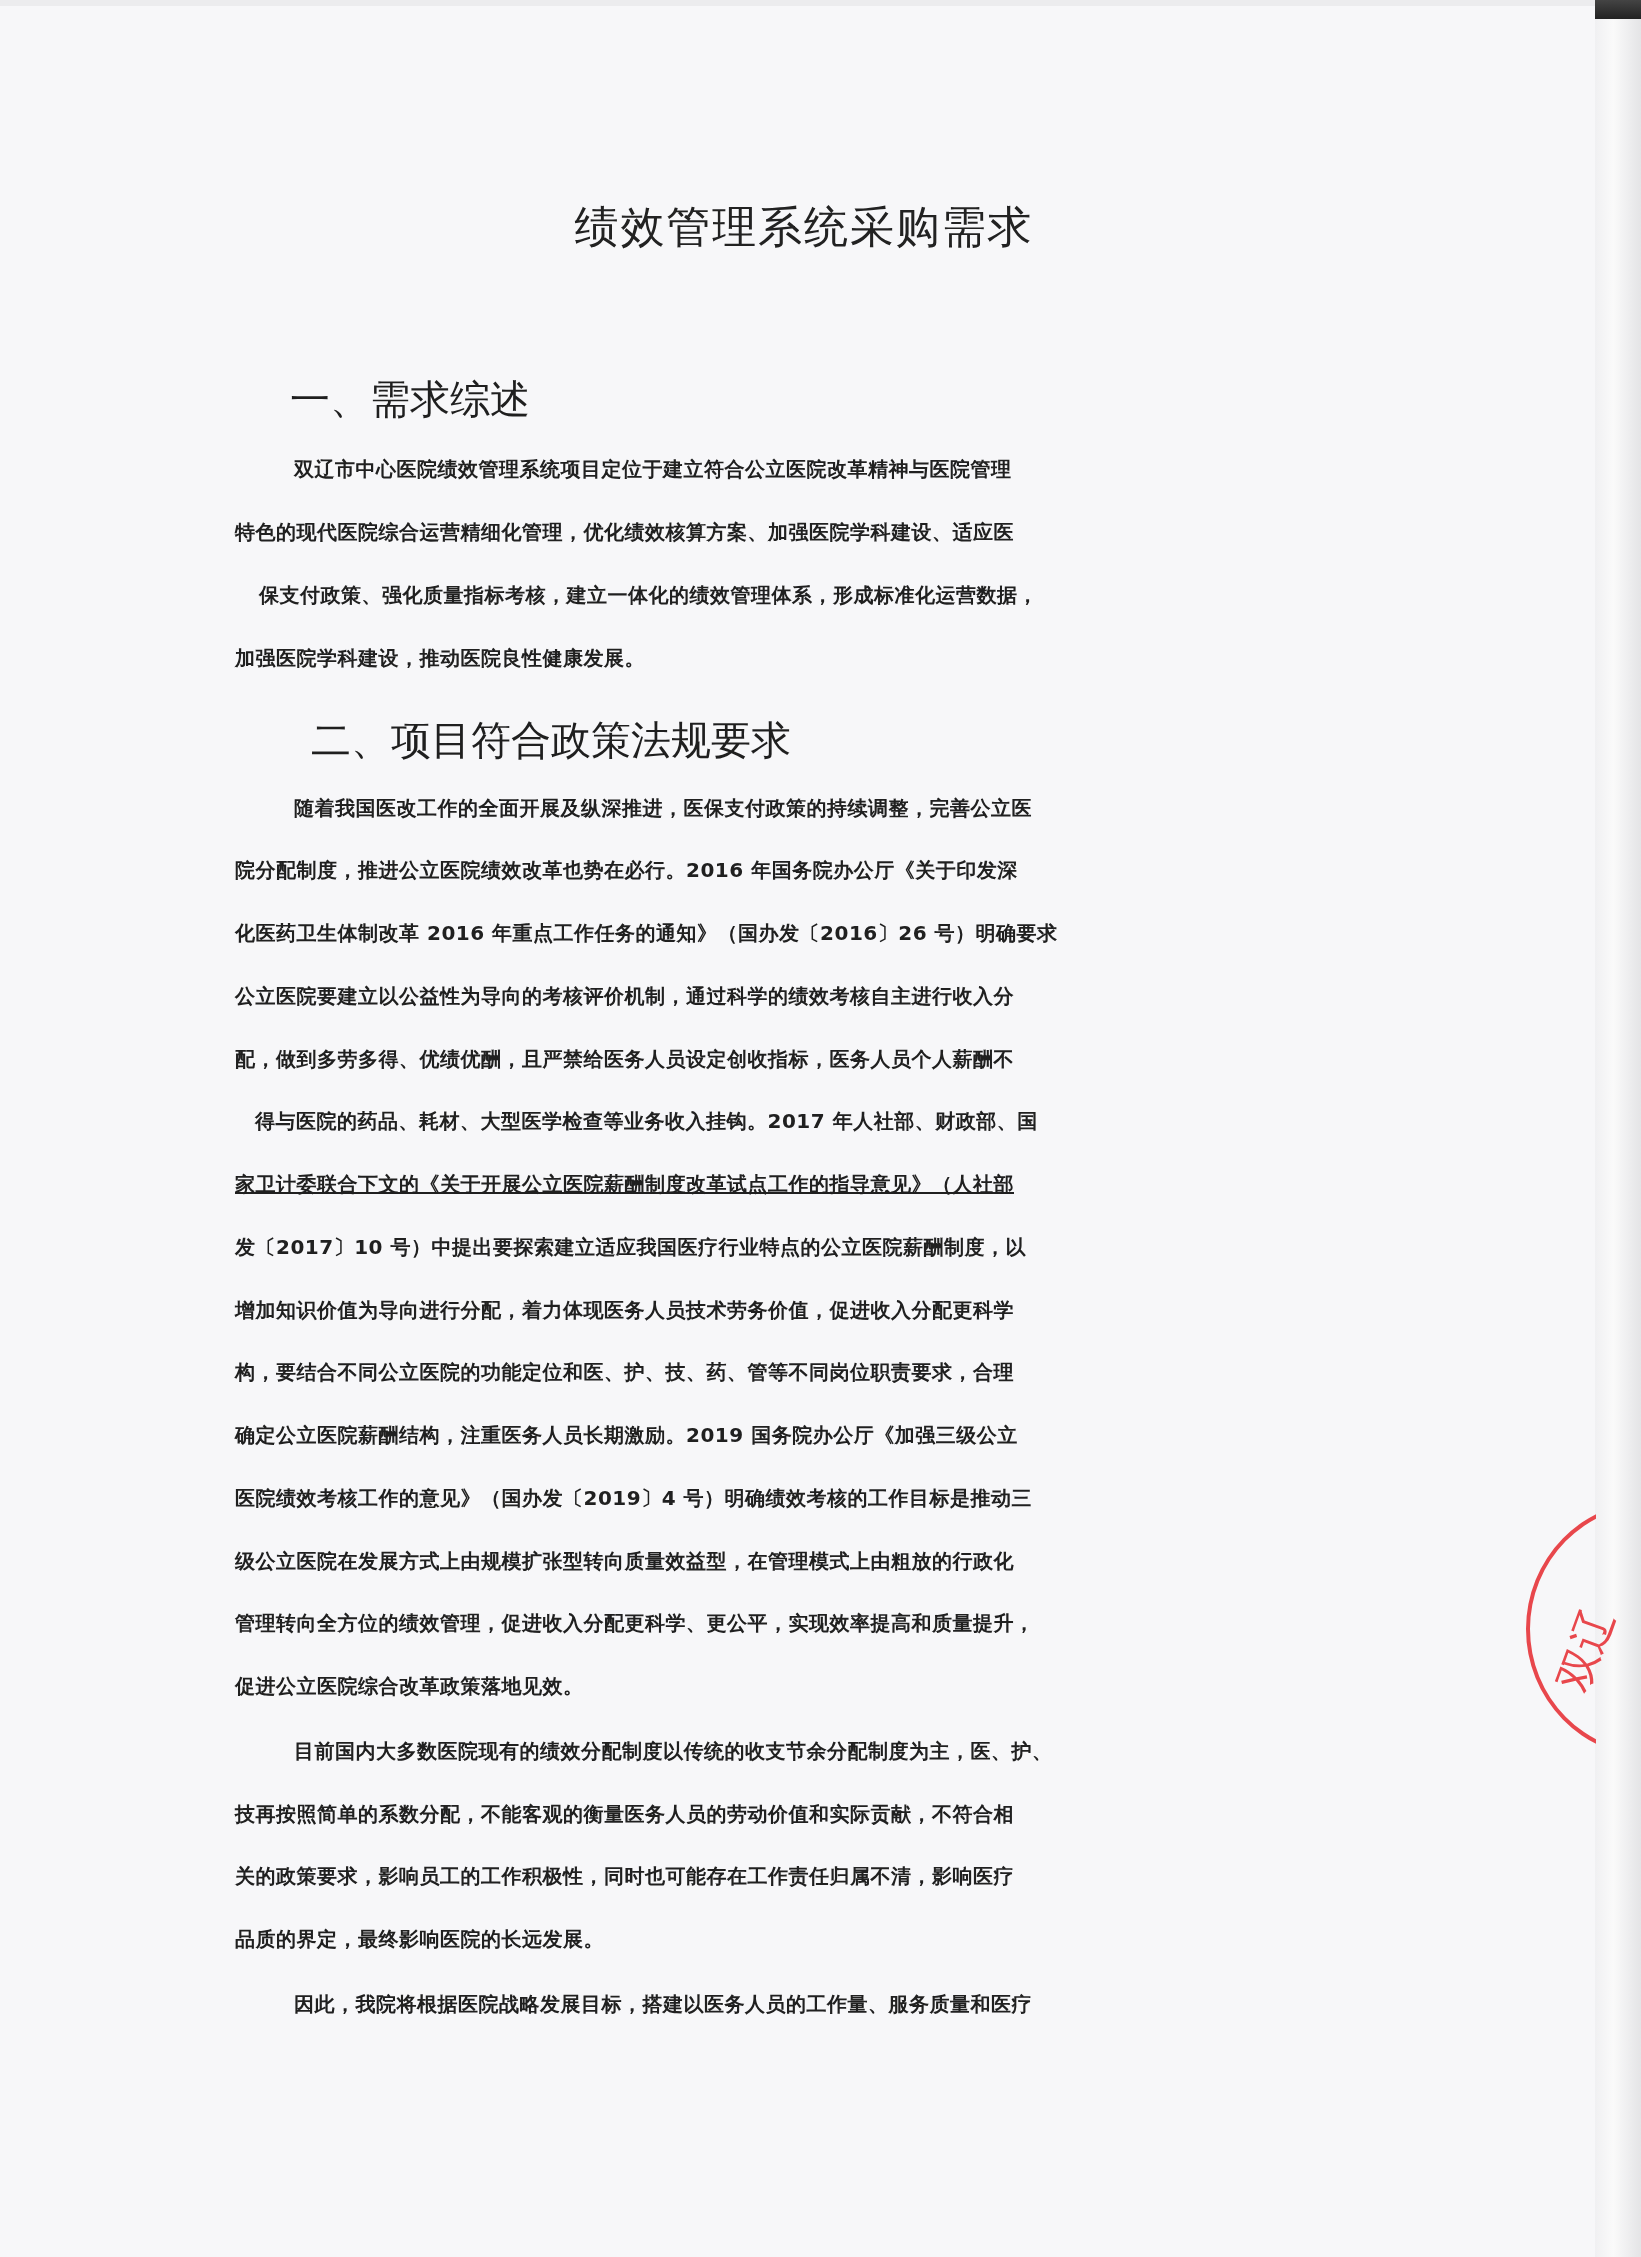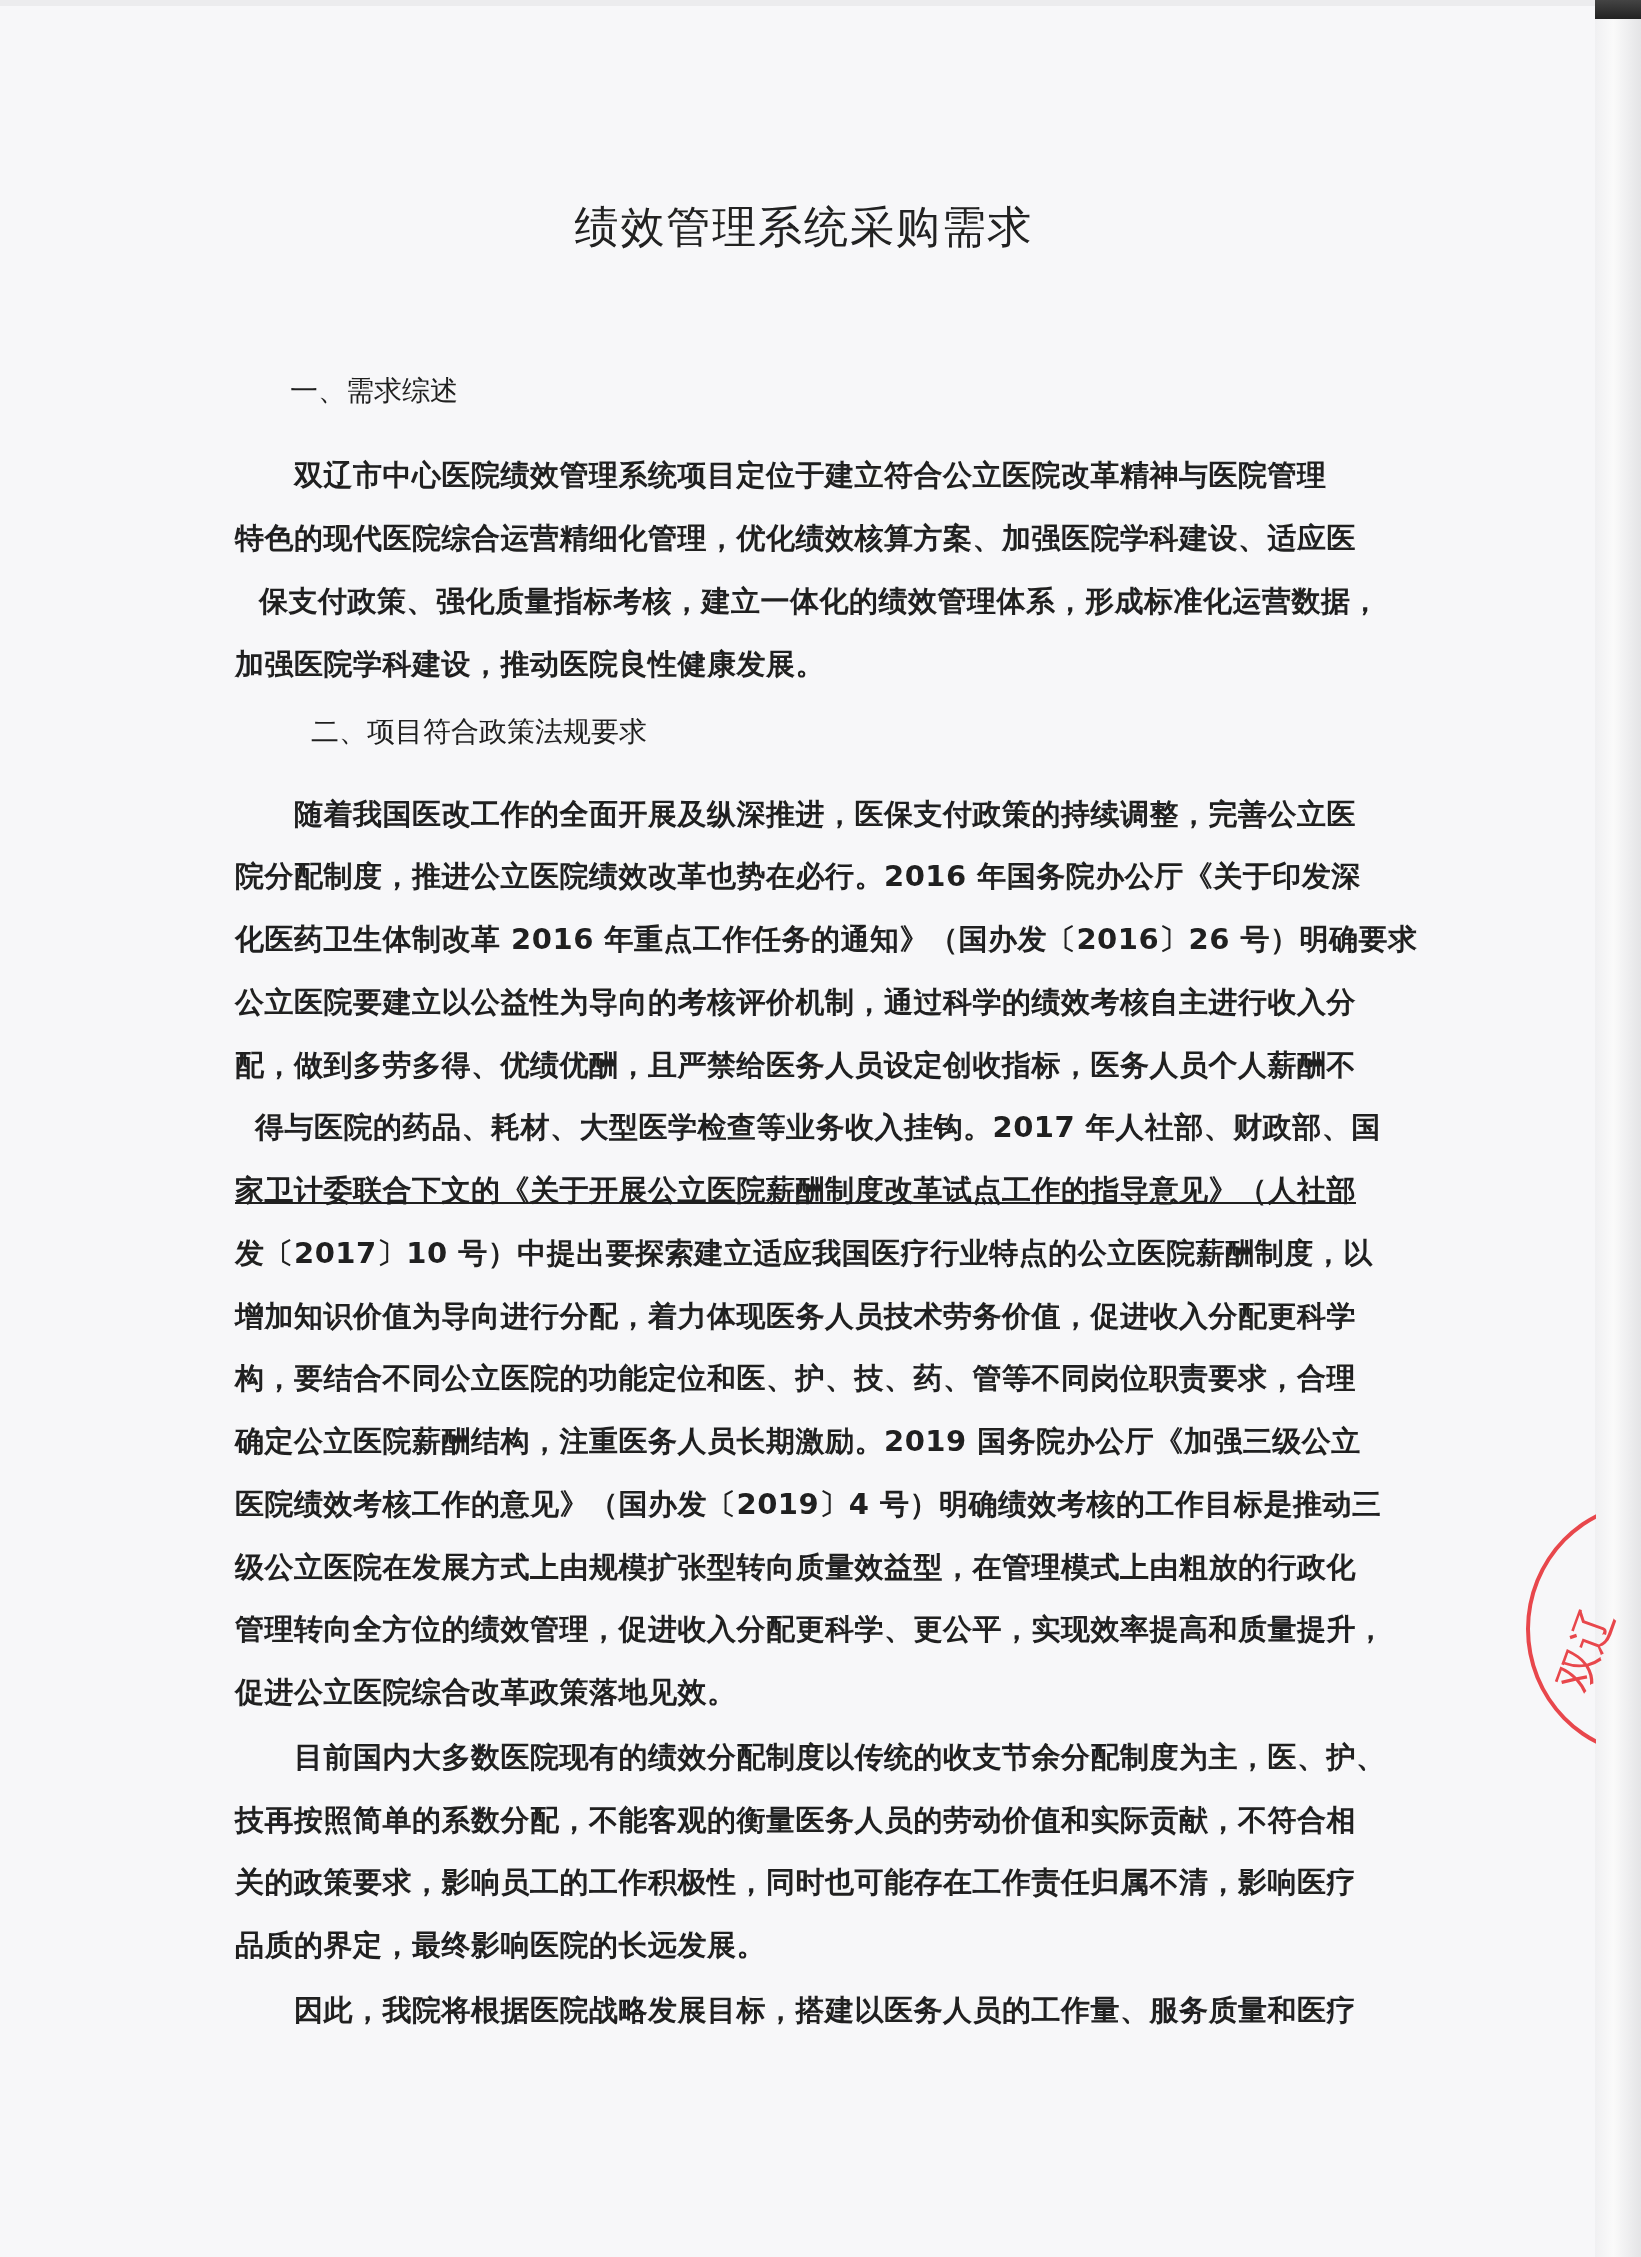--- a/index.html
+++ b/index.html
@@ -19,23 +19,23 @@
   }
   .edge {
     position:absolute; left:1595px; top:19.3px; width:46px; height:2238px;
     background:linear-gradient(90deg,#f0f0f2,#fafafa 40%,#e4e4e6);
   }
   .title {
     position:absolute; left:0; width:1608px; top:198px;
     text-align:center; font-size:44px; letter-spacing:1.9px; font-weight:normal;
     color:#222;
   }
-  .h1 { position:absolute; font-size:28px; color:#1f1f1f; }
+  .h1 { position:absolute; font-size:40px; color:#1f1f1f; }
   .line {
-    position:absolute; left:235px; font-size:29px; white-space:nowrap;
+    position:absolute; left:235px; font-size:20px; white-space:nowrap;
     font-weight:bold; color:#202020; letter-spacing:0.5px;
   }
   .indent { left:294px; }
   .seal {
     position:absolute; left:1526px; top:1501px; width:251px; height:256px;
     border:4.8px solid #e8474c; border-radius:50%; box-sizing:border-box;
     clip-path: inset(0 calc(100% - 70px) 0 0);
   }
   .seal-text {
     position:absolute; left:1545px; top:1564px; color:#e8474c; font-size:42px;

